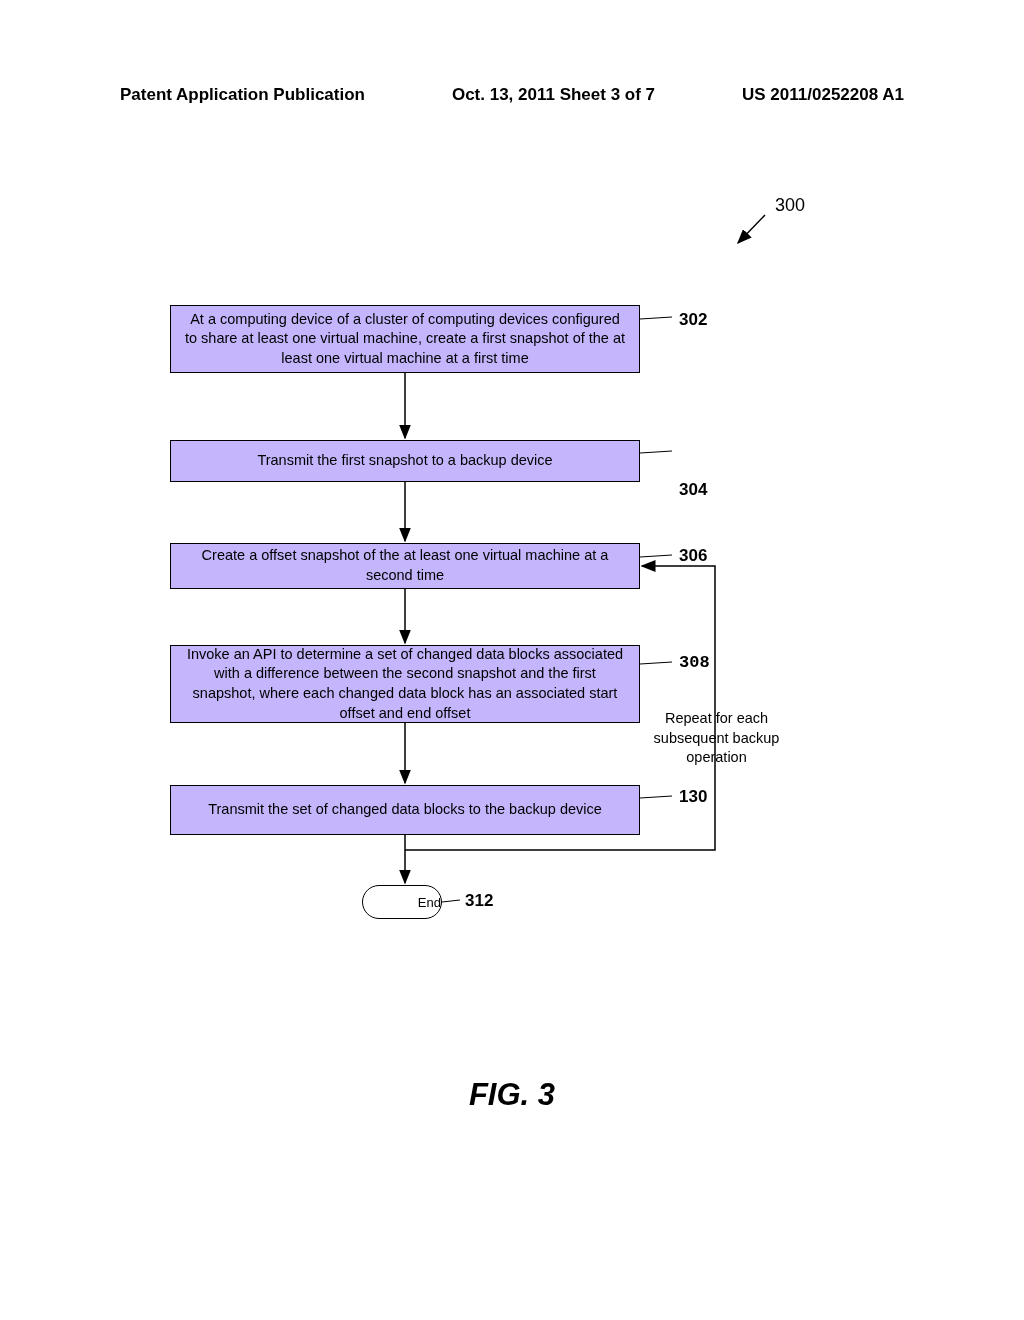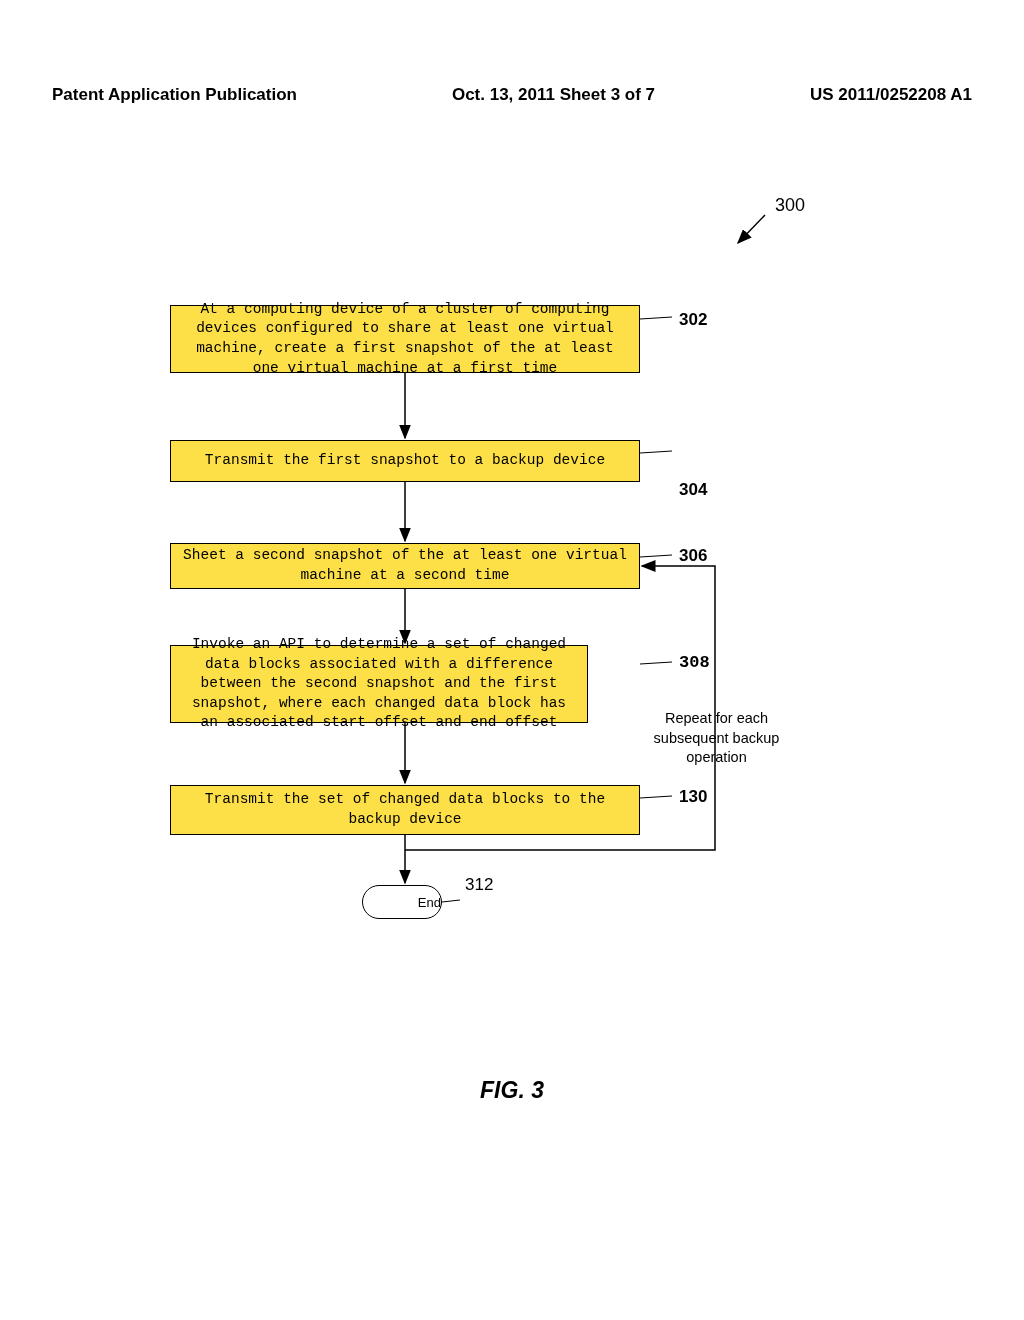--- a/index.html
+++ b/index.html
@@ -12,21 +12,21 @@
       height: 1320px;
       background: white;
       font-family: Arial, Helvetica, sans-serif;
       position: relative;
     }
     .header {
       position: absolute;
       top: 85px;
       left: 0;
       right: 0;
-      padding: 0 52px;
+      padding: 0 120px;
       display: flex;
       justify-content: space-between;
       font-size: 17px;
       font-weight: bold;
     }
     .header-left {
       flex: 0 0 auto;
     }
     .header-center {
       flex: 0 0 auto;
@@ -43,29 +43,28 @@
     }
     .ref-label {
       position: absolute;
       top: -10px;
       left: 775px;
       font-size: 18px;
     }
     .box {
       position: absolute;
       border: 1.5px solid black;
-      background: #fde047;
+      background: #c4b5fd;
       display: flex;
       align-items: center;
       justify-content: center;
       text-align: center;
       padding: 8px 12px;
       font-size: 14.5px;
       line-height: 1.35;
-      font-family: Liberation Mono, monospace;
     }
     .box302 {
       left: 170px;
       top: 100px;
       width: 470px;
       height: 68px;
     }
     .box304 {
       left: 170px;
       top: 235px;
@@ -74,21 +73,21 @@
     }
     .box306 {
       left: 170px;
       top: 338px;
       width: 470px;
       height: 46px;
     }
     .box308 {
       left: 170px;
       top: 440px;
-      width: 418px;
+      width: 470px;
       height: 78px;
     }
     .box310 {
       left: 170px;
       top: 580px;
       width: 470px;
       height: 50px;
     }
     .end-box {
       position: absolute;
@@ -106,38 +105,38 @@
     .step-label {
       position: absolute;
       font-size: 17px;
       font-weight: bold;
     }
     .label302 { left: 679px; top: 105px; text-align: center; }
     .label304 { left: 679px; top: 237px; margin-top: 38px; }
     .label306 { left: 679px; top: 341px; }
     .label308 { left: 679px; top: 448px; font-family: Liberation Mono, monospace; }
     .label310 { left: 679px; top: 582px; }
-    .label312 { left: 465px; top: 670px; font-weight: normal; text-align: right; }
+    .label312 { left: 465px; top: 686px; font-weight: bold; text-align: right; }
     .repeat-label {
       position: absolute;
       left: 649px;
       top: 490px;
       width: 135px;
       text-align: center;
       font-size: 14.5px;
       line-height: 1.35;
       margin-top: 14px;
     }
     .figure-caption {
       position: absolute;
       top: 1077px;
       left: 0;
       width: 100%;
       text-align: center;
-      font-size: 23px;
+      font-size: 31px;
       font-weight: bold;
       font-style: italic;
     }
     svg.connectors {
       position: absolute;
       top: 0;
       left: 0;
       width: 100%;
       height: 100%;
       pointer-events: none;
@@ -189,21 +188,21 @@
     <span>At a computing device of a cluster of computing devices configured to share at least one virtual machine, create a first snapshot of the at least one virtual machine at a first time</span>
   </div>
   <span class="step-label label302">302</span>
 
   <div class="box box304">
     <span>Transmit the first snapshot to a backup device</span>
   </div>
   <span class="step-label label304">304</span>
 
   <div class="box box306">
-    <span>Sheet a second snapshot of the at least one virtual machine at a second time</span>
+    <span>Create a offset snapshot of the at least one virtual machine at a second time</span>
   </div>
   <span class="step-label label306">306</span>
 
   <div class="box box308">
     <span>Invoke an API to determine a set of changed data blocks associated with a difference between the second snapshot and the first snapshot, where each changed data block has an associated start offset and end offset</span>
   </div>
   <span class="step-label label308">308</span>
 
   <div class="box box310">
     <span>Transmit the set of changed data blocks to the backup device</span>

